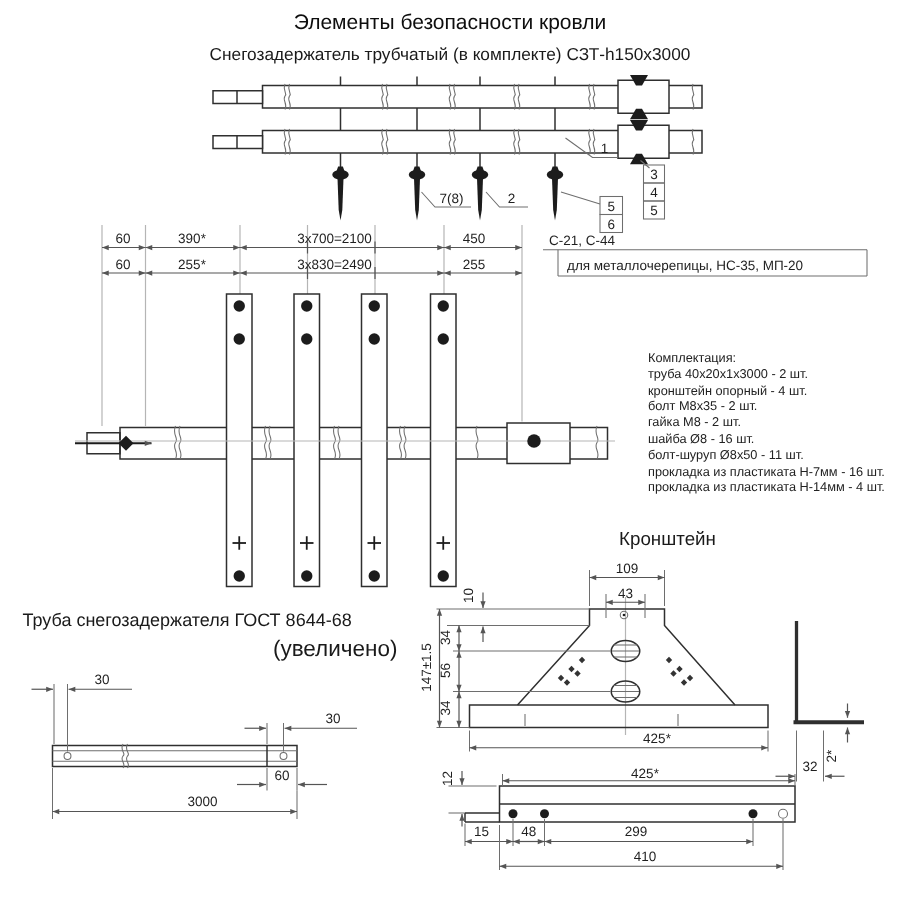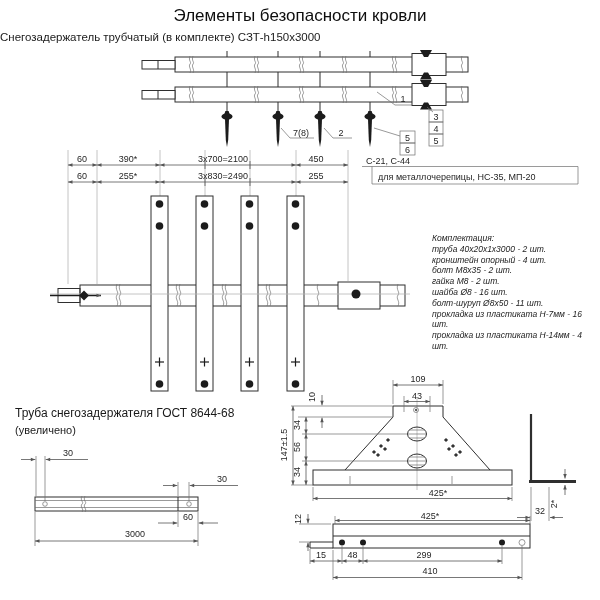--- a/index.html
+++ b/index.html
@@ -1,30 +1,30 @@
 <!DOCTYPE html>
 <html><head>
 <meta charset="utf-8">
 <style>
   html,body{margin:0;padding:0;background:#fff;}
   .stage{position:relative;width:600px;height:600px;background:#fff;overflow:hidden;
          font-family:"Liberation Sans",sans-serif;color:#111;}
   .stage svg{position:absolute;left:0;top:0;}
   .title{position:absolute;left:0;top:6px;width:600px;text-align:center;
-         font-size:17px;color:#0e0e0e;}
-  .subtitle{position:absolute;left:0;top:31px;width:600px;
+         font-size:14px;color:#0e0e0e;}
+  .subtitle{position:absolute;left:0;top:31px;width:600px;text-align:center;
          font-size:11.5px;color:#1a1a1a;}
   .bracket-title{position:absolute;left:390px;top:352px;width:110px;text-align:center;
          font-size:12.5px;color:#1a1a1a;}
   .tube-title{position:absolute;left:15px;top:406px;width:250px;text-align:left;
          font-size:12px;color:#1a1a1a;}
-  .tube-sub{position:absolute;left:15px;top:424px;width:250px;text-align:left;
-         font-size:11px;color:#1a1a1a;}
+  .tube-sub{position:absolute;left:15px;top:424px;width:250px;text-align:right;
+         font-size:15px;color:#1a1a1a;}
   .parts{position:absolute;left:432px;top:233px;width:165px;
-         font-size:8.5px;line-height:10.8px;color:#222;font-style:italic;}
+         font-size:8.5px;line-height:10.8px;color:#222;}
   
   .ln{stroke:#2f2f2f;stroke-width:1;fill:none;}
   .lnf{stroke:#2f2f2f;stroke-width:1;fill:#fff;}
   .thin{stroke:#6e6e6e;stroke-width:0.7;fill:none;}
   .dim{stroke:#555;stroke-width:0.8;fill:none;}
   .con{stroke:#b5b5b5;stroke-width:0.8;fill:none;}
   .dark{fill:#1c1c1c;stroke:none;}
   text.dt{font-family:"Liberation Sans",sans-serif;font-size:9px;fill:#1f1f1f;}
   text.mid{text-anchor:middle;}
 </style>
@@ -378,20 +378,21 @@
 
     <line x1="35" y1="512" x2="35" y2="546" class="thin"></line>
     <line x1="198" y1="527" x2="198" y2="546" class="thin"></line>
     <line x1="35" y1="541" x2="198" y2="541" class="dim" marker-start="url(#ar)" marker-end="url(#ar)"></line>
     <text class="dt mid" x="135" y="537">3000</text>
   </g>
 </svg>
 
 <div class="title">Элементы безопасности кровли</div>
 <div class="subtitle">Снегозадержатель трубчатый (в комплекте) СЗТ-h150x3000</div>
+<div class="bracket-title">Кронштейн</div>
 <div class="tube-title">Труба снегозадержателя ГОСТ 8644-68</div>
 <div class="tube-sub">(увеличено)</div>
 
 <div class="parts">
   <div>Комплектация:</div>
   <div>труба 40х20х1х3000 - 2 шт.</div>
   <div>кронштейн опорный - 4 шт.</div>
   <div>болт М8х35 - 2 шт.</div>
   <div>гайка М8 - 2 шт.</div>
   <div>шайба Ø8 - 16 шт.</div>

